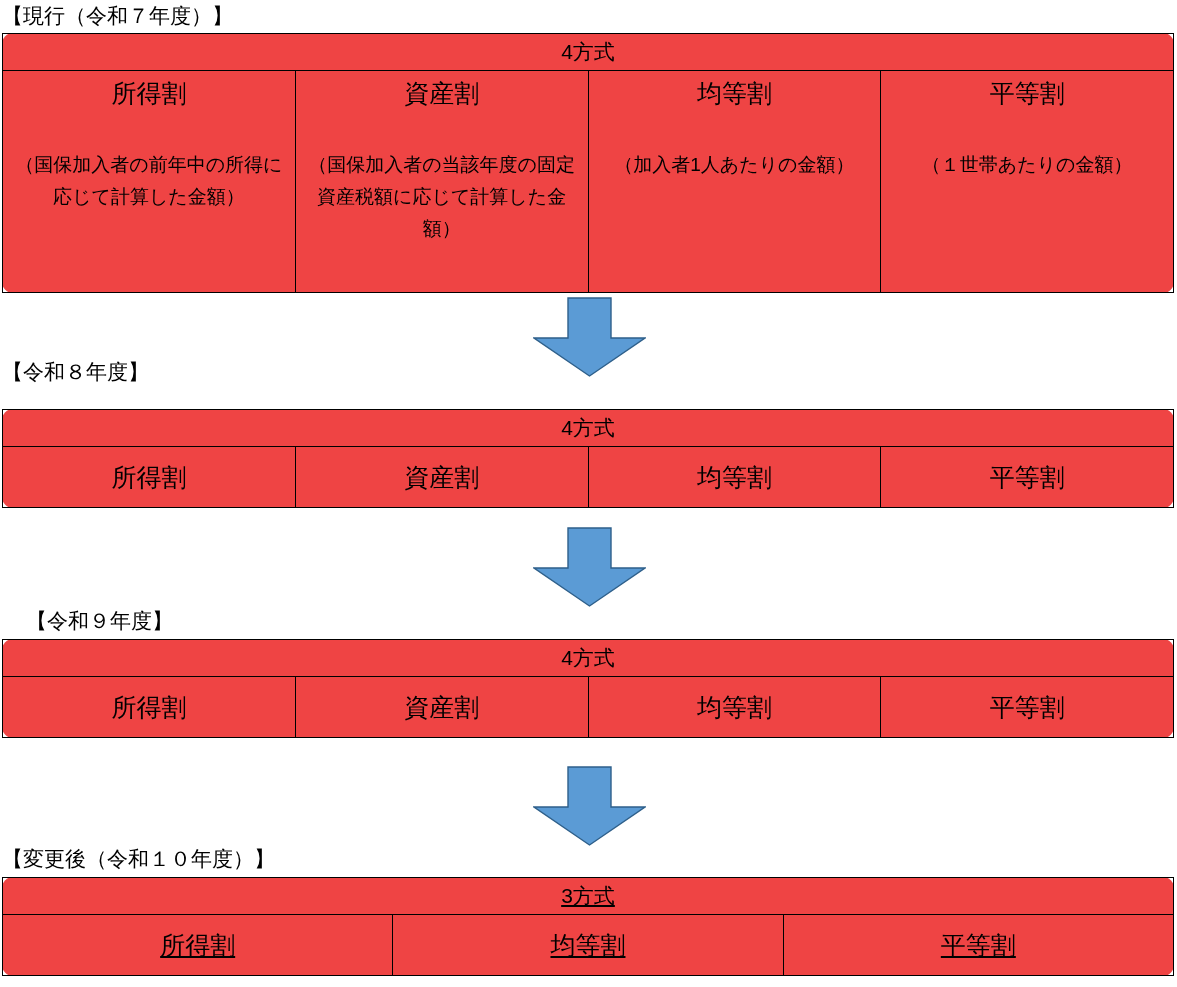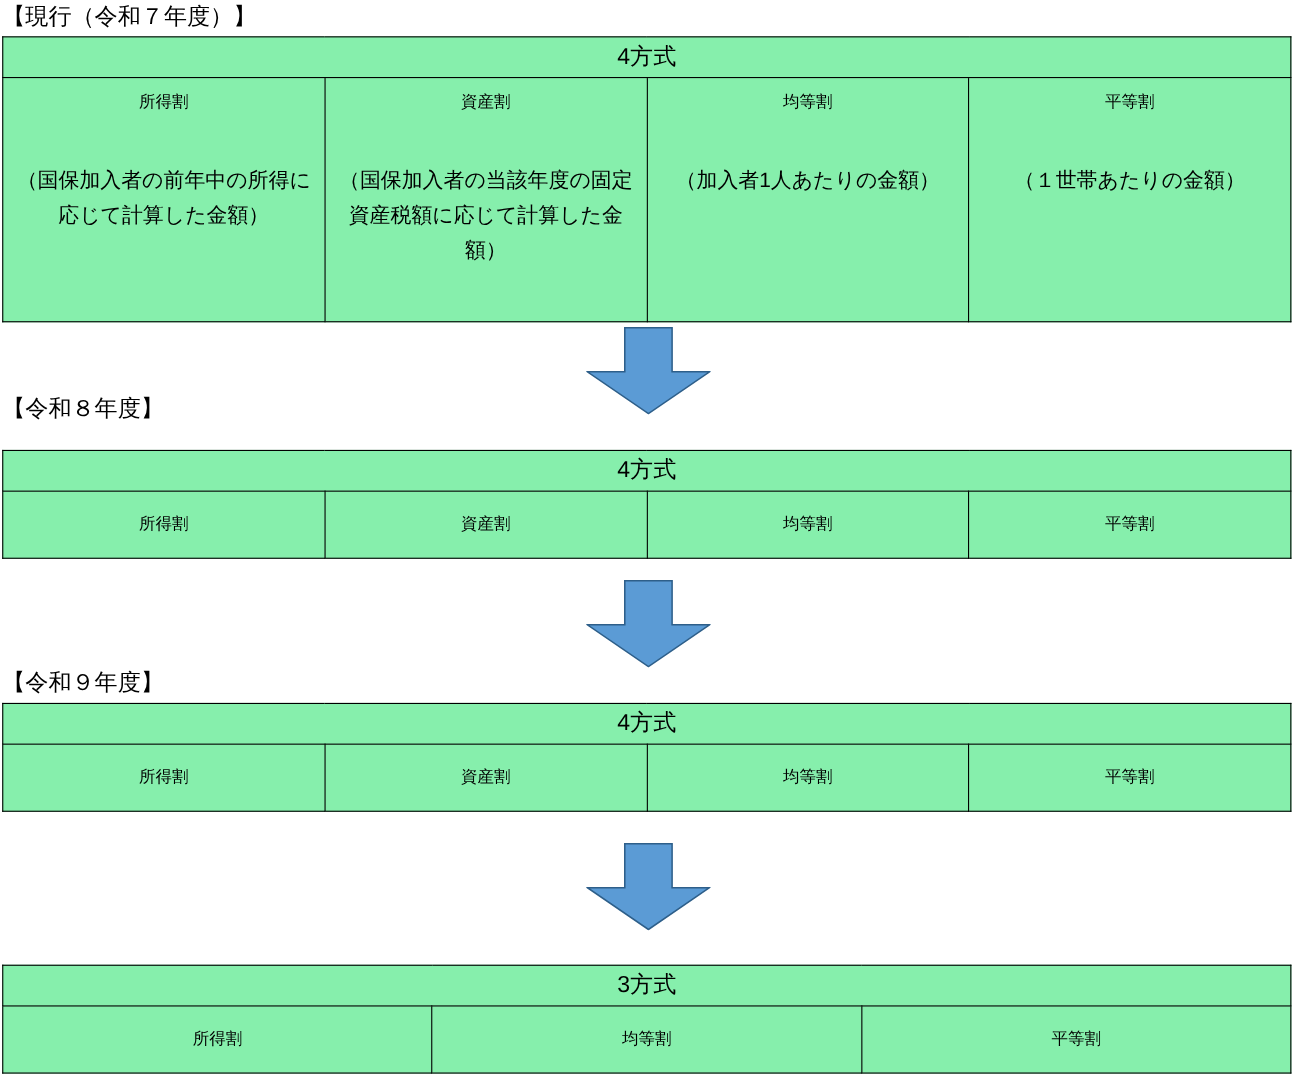--- a/index.html
+++ b/index.html
@@ -37,42 +37,43 @@
     color: #000000;
   }
 
   
   .scheme-table {
     position: absolute;
     left: 2px;
     width: 1172px;
     border-collapse: collapse;
     table-layout: fixed;
-    background: #86efac;
+    background: #ef4444;
+    border-radius: 11px;
   }
   .scheme-table td {
     border: 1px solid #000000;
     text-align: center;
     vertical-align: middle;
     font-size: 21px;
     line-height: 30px;
     color: #000000;
     padding: 0;
   }
   .scheme-table td.title-cell {
     height: 36px;
     font-size: 21px;
   }
   .scheme-table td.comp-cell {
     vertical-align: top;
     padding-top: 6px;
   }
   .comp-name {
     display: block;
-    font-size: 15px;
+    font-size: 25px;
     line-height: 32px;
   }
   .comp-desc {
     display: block;
     font-size: 19px;
     line-height: 32px;
     padding: 0 6px;
     margin-top: 40px;
   }
   .scheme-table.compact td.comp-cell {
@@ -155,21 +156,21 @@
       </tr>
     </tbody>
   </table>
 
   <div class="arrow-wrap" style="left:533px;top:527px;">
     <svg viewBox="0 0 113 80" xmlns="http://www.w3.org/2000/svg">
       <polygon points="35,1 78,1 78,41 112,41 56.5,79 1,41 35,41" fill="#5B9BD5" stroke="#2E5F8A" stroke-width="1.4" stroke-linejoin="miter"></polygon>
     </svg>
   </div>
 
-  <div class="section-heading" style="top:607px;">【令和９年度】</div>
+  <div class="section-heading" style="top:607px;margin-left:24px;">【令和９年度】</div>
 
   <table class="scheme-table compact" style="top:639px;">
     <tbody>
       <tr>
         <td class="title-cell" colspan="4">4方式</td>
       </tr>
       <tr>
         <td class="comp-cell" style="width:37.4%;">
           <span class="comp-name">所得割</span>
         </td>
@@ -185,22 +186,23 @@
       </tr>
     </tbody>
   </table>
 
   <div class="arrow-wrap" style="left:533px;top:766px;">
     <svg viewBox="0 0 113 80" xmlns="http://www.w3.org/2000/svg">
       <polygon points="35,1 78,1 78,41 112,41 56.5,79 1,41 35,41" fill="#5B9BD5" stroke="#2E5F8A" stroke-width="1.4" stroke-linejoin="miter"></polygon>
     </svg>
   </div>
 
-
-  <table class="scheme-table compact" style="top:877px;">
+  <div class="section-heading" style="top:845px;">【変更後（令和１０年度）】</div>
+
+  <table class="scheme-table compact" style="top:877px;text-decoration:underline;">
     <tbody>
       <tr>
         <td class="title-cell" colspan="3">3方式</td>
       </tr>
       <tr>
         <td class="comp-cell" style="width:50.1%;">
           <span class="comp-name">所得割</span>
         </td>
         <td class="comp-cell" style="width:25.0%;">
           <span class="comp-name">均等割</span>

